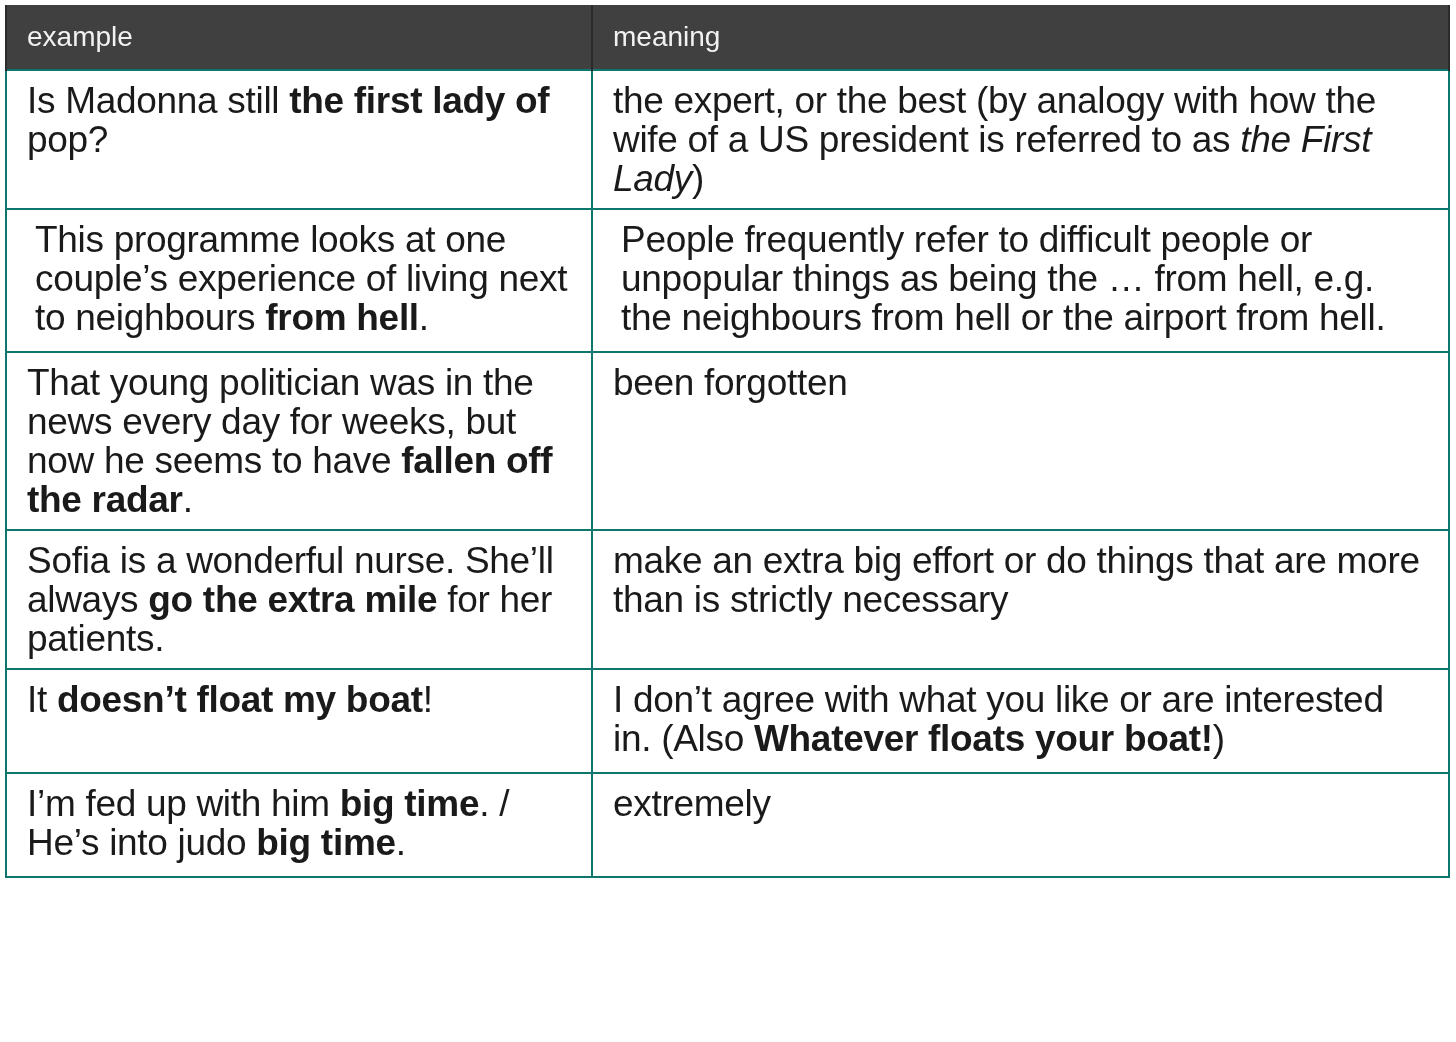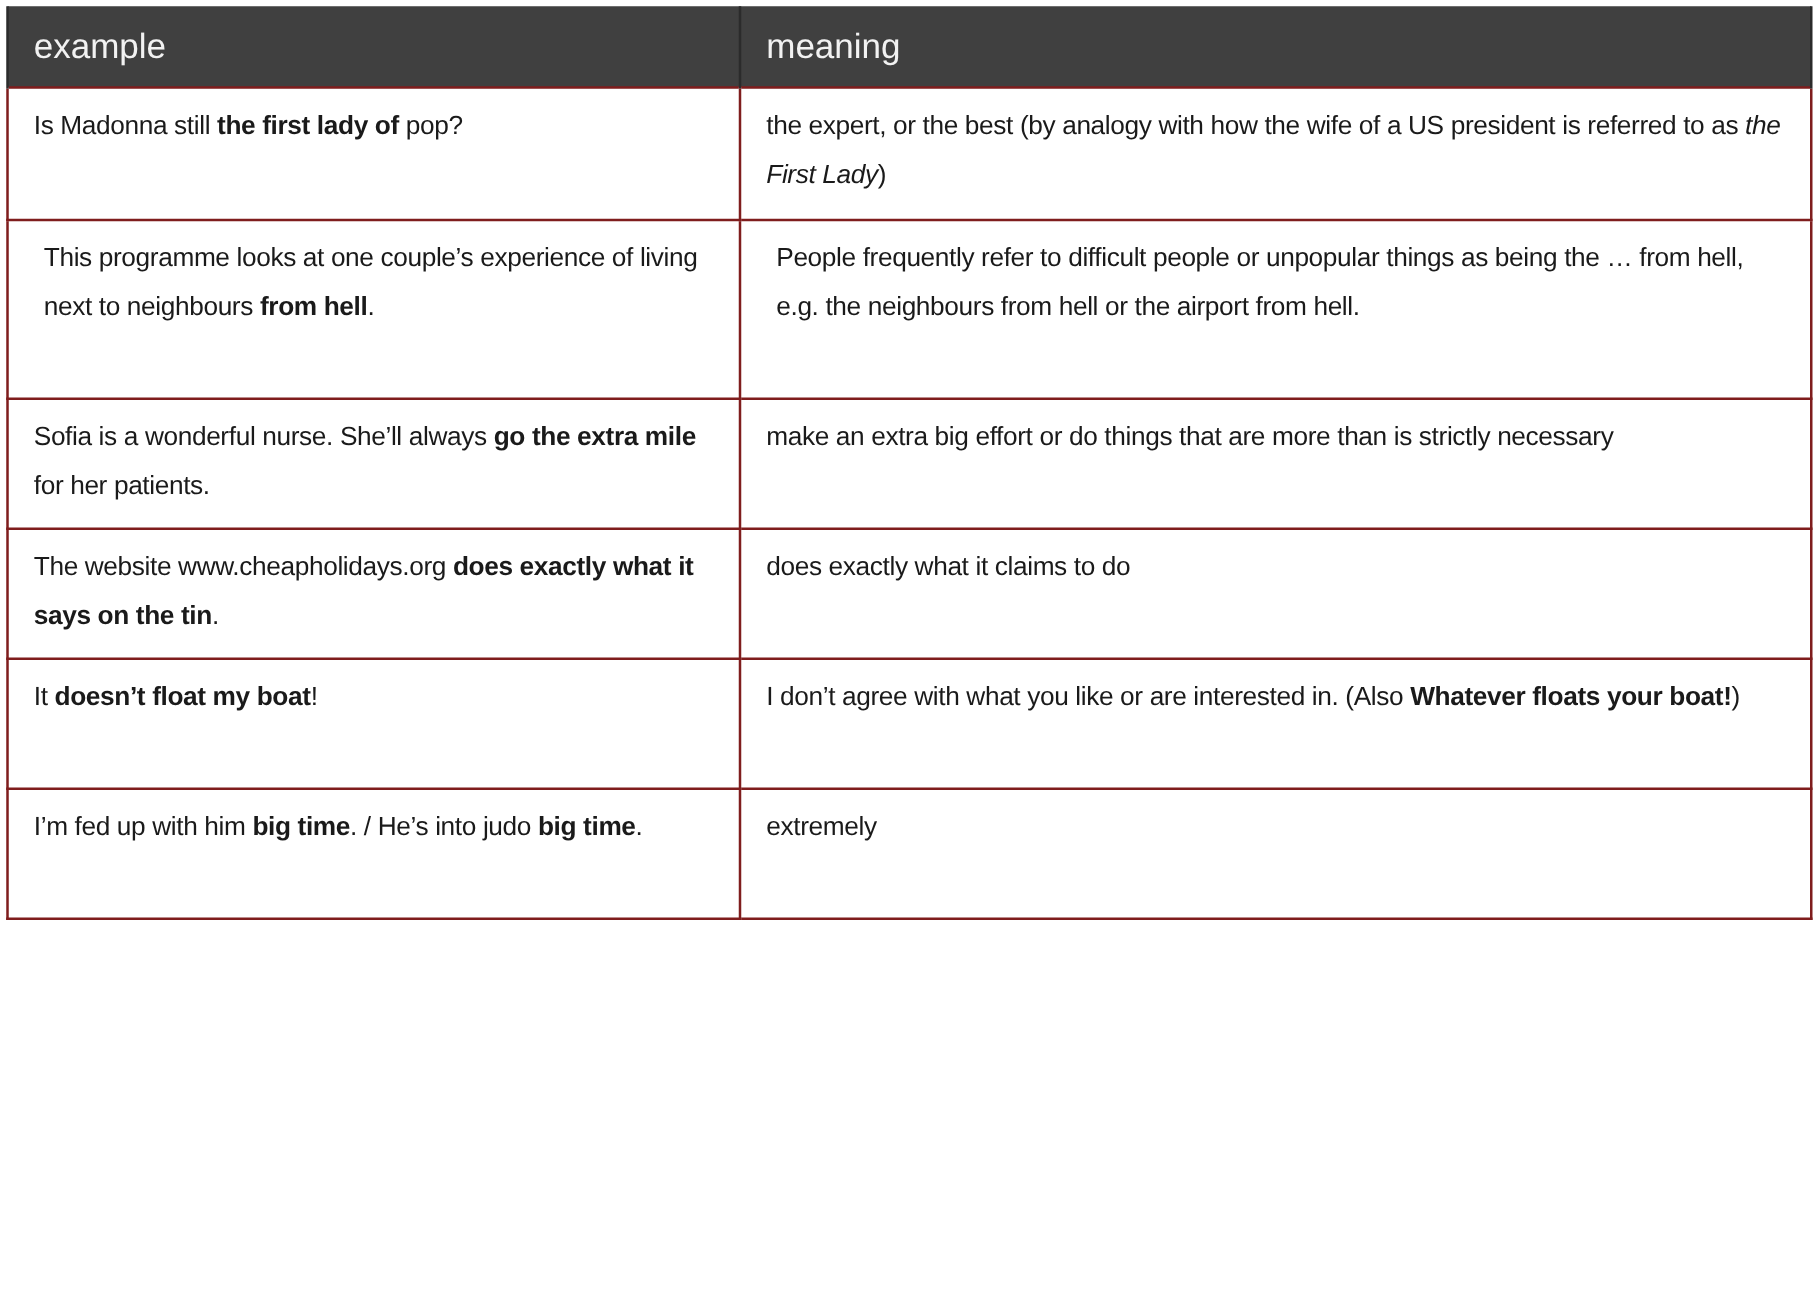--- a/index.html
+++ b/index.html
@@ -36,24 +36,24 @@
       text-align: left;
       padding: 0 20px;
       height: 64px;
       border-left: 2px solid #2b2b2b;
       border-right: 2px solid #2b2b2b;
     }
     th + th {
       border-left: 2px solid #444;
     }
     td {
-      border: 2px solid #7f1d1d;
+      border: 2px solid #0f766e;
       vertical-align: top;
       padding: 10px 19px 10px 20px;
-      font-size: 21px;
+      font-size: 37px;
       line-height: 39px;
       letter-spacing: -0.3px;
     }
     td b {
       font-weight: 700;
     }
     td i {
     }
     tr.r1 td { height: 84px; }
     tr.r2 td { height: 121px; padding-left: 28px; }
@@ -82,27 +82,27 @@
     </thead>
     <tbody>
       <tr class="r1">
         <td><span>Is Madonna still </span><b>the first lady of</b><span> pop?</span></td>
         <td><span>the expert, or the best (by analogy with how the wife of a US president is referred to as </span><i>the First Lady</i><span>)</span></td>
       </tr>
       <tr class="r2">
         <td><span>This programme looks at one couple’s experience of living next to neighbours </span><b>from hell</b><span>.</span></td>
         <td><span>People frequently refer to difficult people or unpopular things as being the … from hell, e.g. the neighbours from hell or the airport from hell.</span></td>
       </tr>
+      <tr class="r3">
+        <td><span>That young politician was in the news every day for weeks, but now he seems to have </span><b>fallen off the radar</b><span>.</span></td>
+        <td><span>been forgotten</span></td>
+      </tr>
       <tr class="r4">
         <td><span>Sofia is a wonderful nurse. She’ll always </span><b>go the extra mile</b><span> for her patients.</span></td>
         <td><span>make an extra big effort or do things that are more than is strictly necessary</span></td>
-      </tr>
-      <tr class="r5">
-        <td><span>The website www.cheapholidays.org </span><b>does exactly what it says on the tin</b><span>.</span></td>
-        <td><span>does exactly what it claims to do</span></td>
       </tr>
       <tr class="r8">
         <td><span>It </span><b>doesn’t float my boat</b><span>!</span></td>
         <td><span>I don’t agree with what you like or are interested in. (Also </span><b>Whatever floats your boat!</b><span>)</span></td>
       </tr>
       <tr class="r9">
         <td><span>I’m fed up with him </span><b>big time</b><span>. / He’s into judo </span><b>big time</b><span>.</span></td>
         <td><span>extremely</span></td>
       </tr>
     </tbody>

